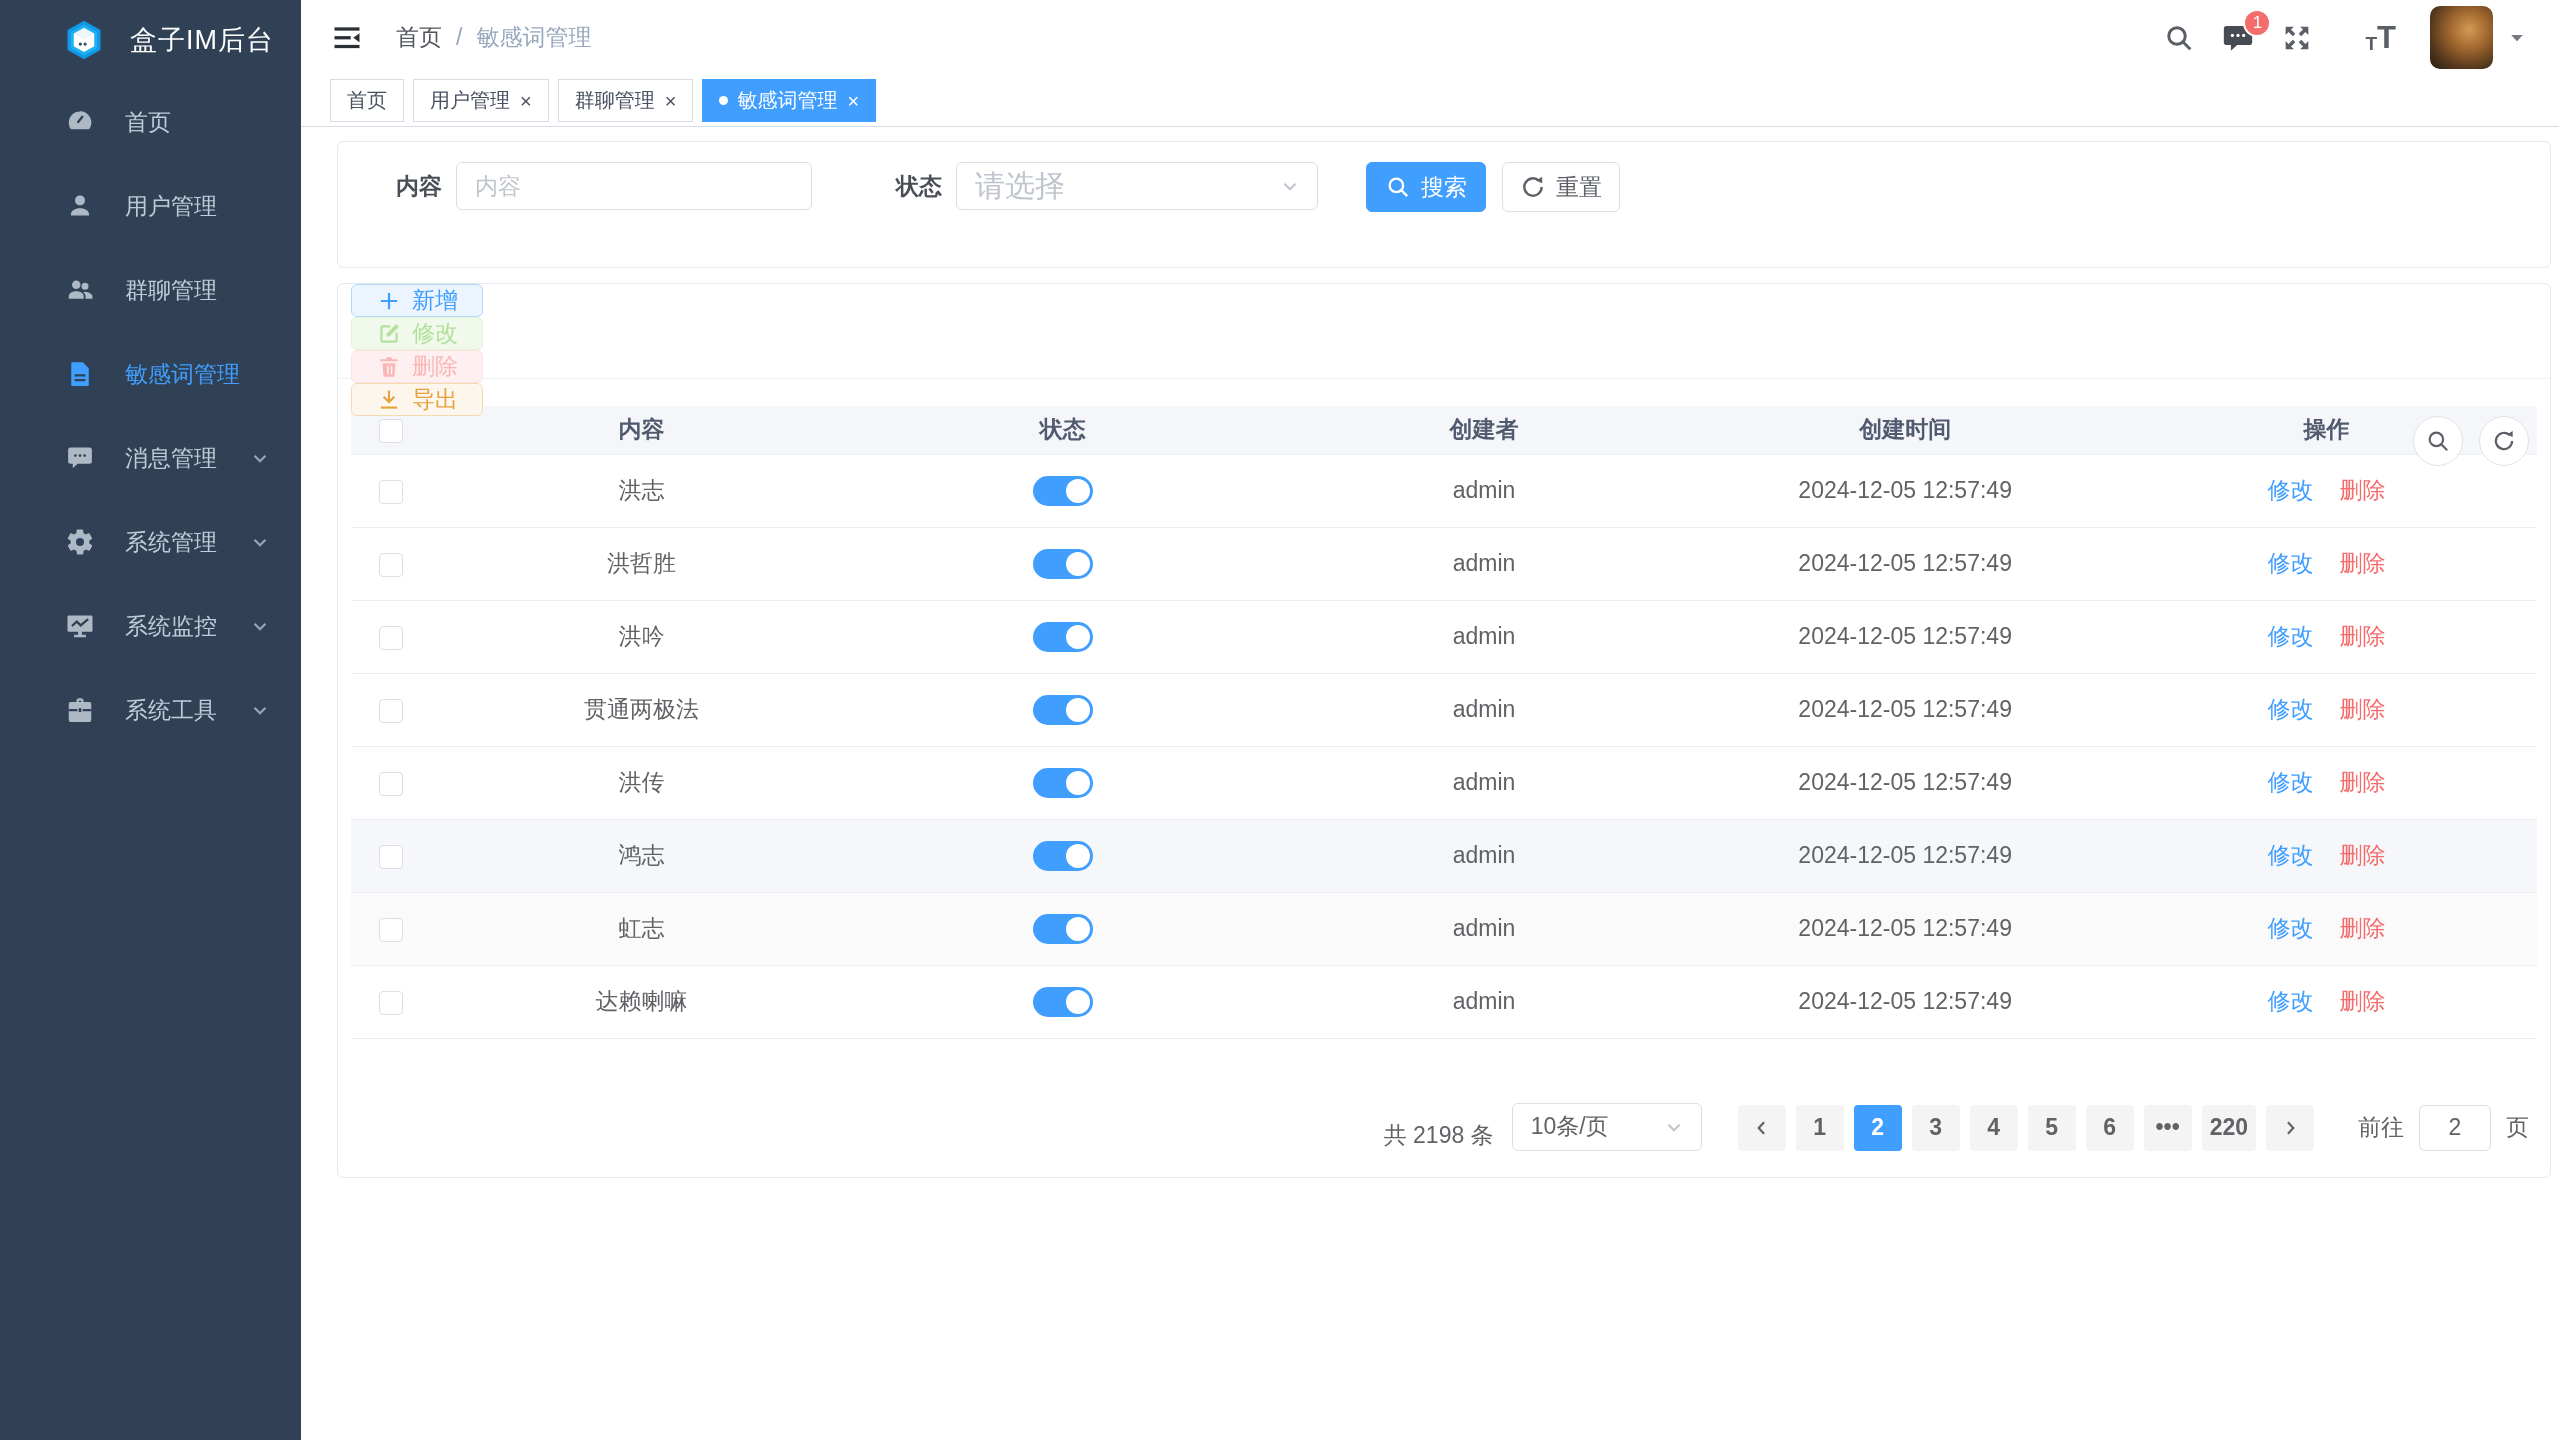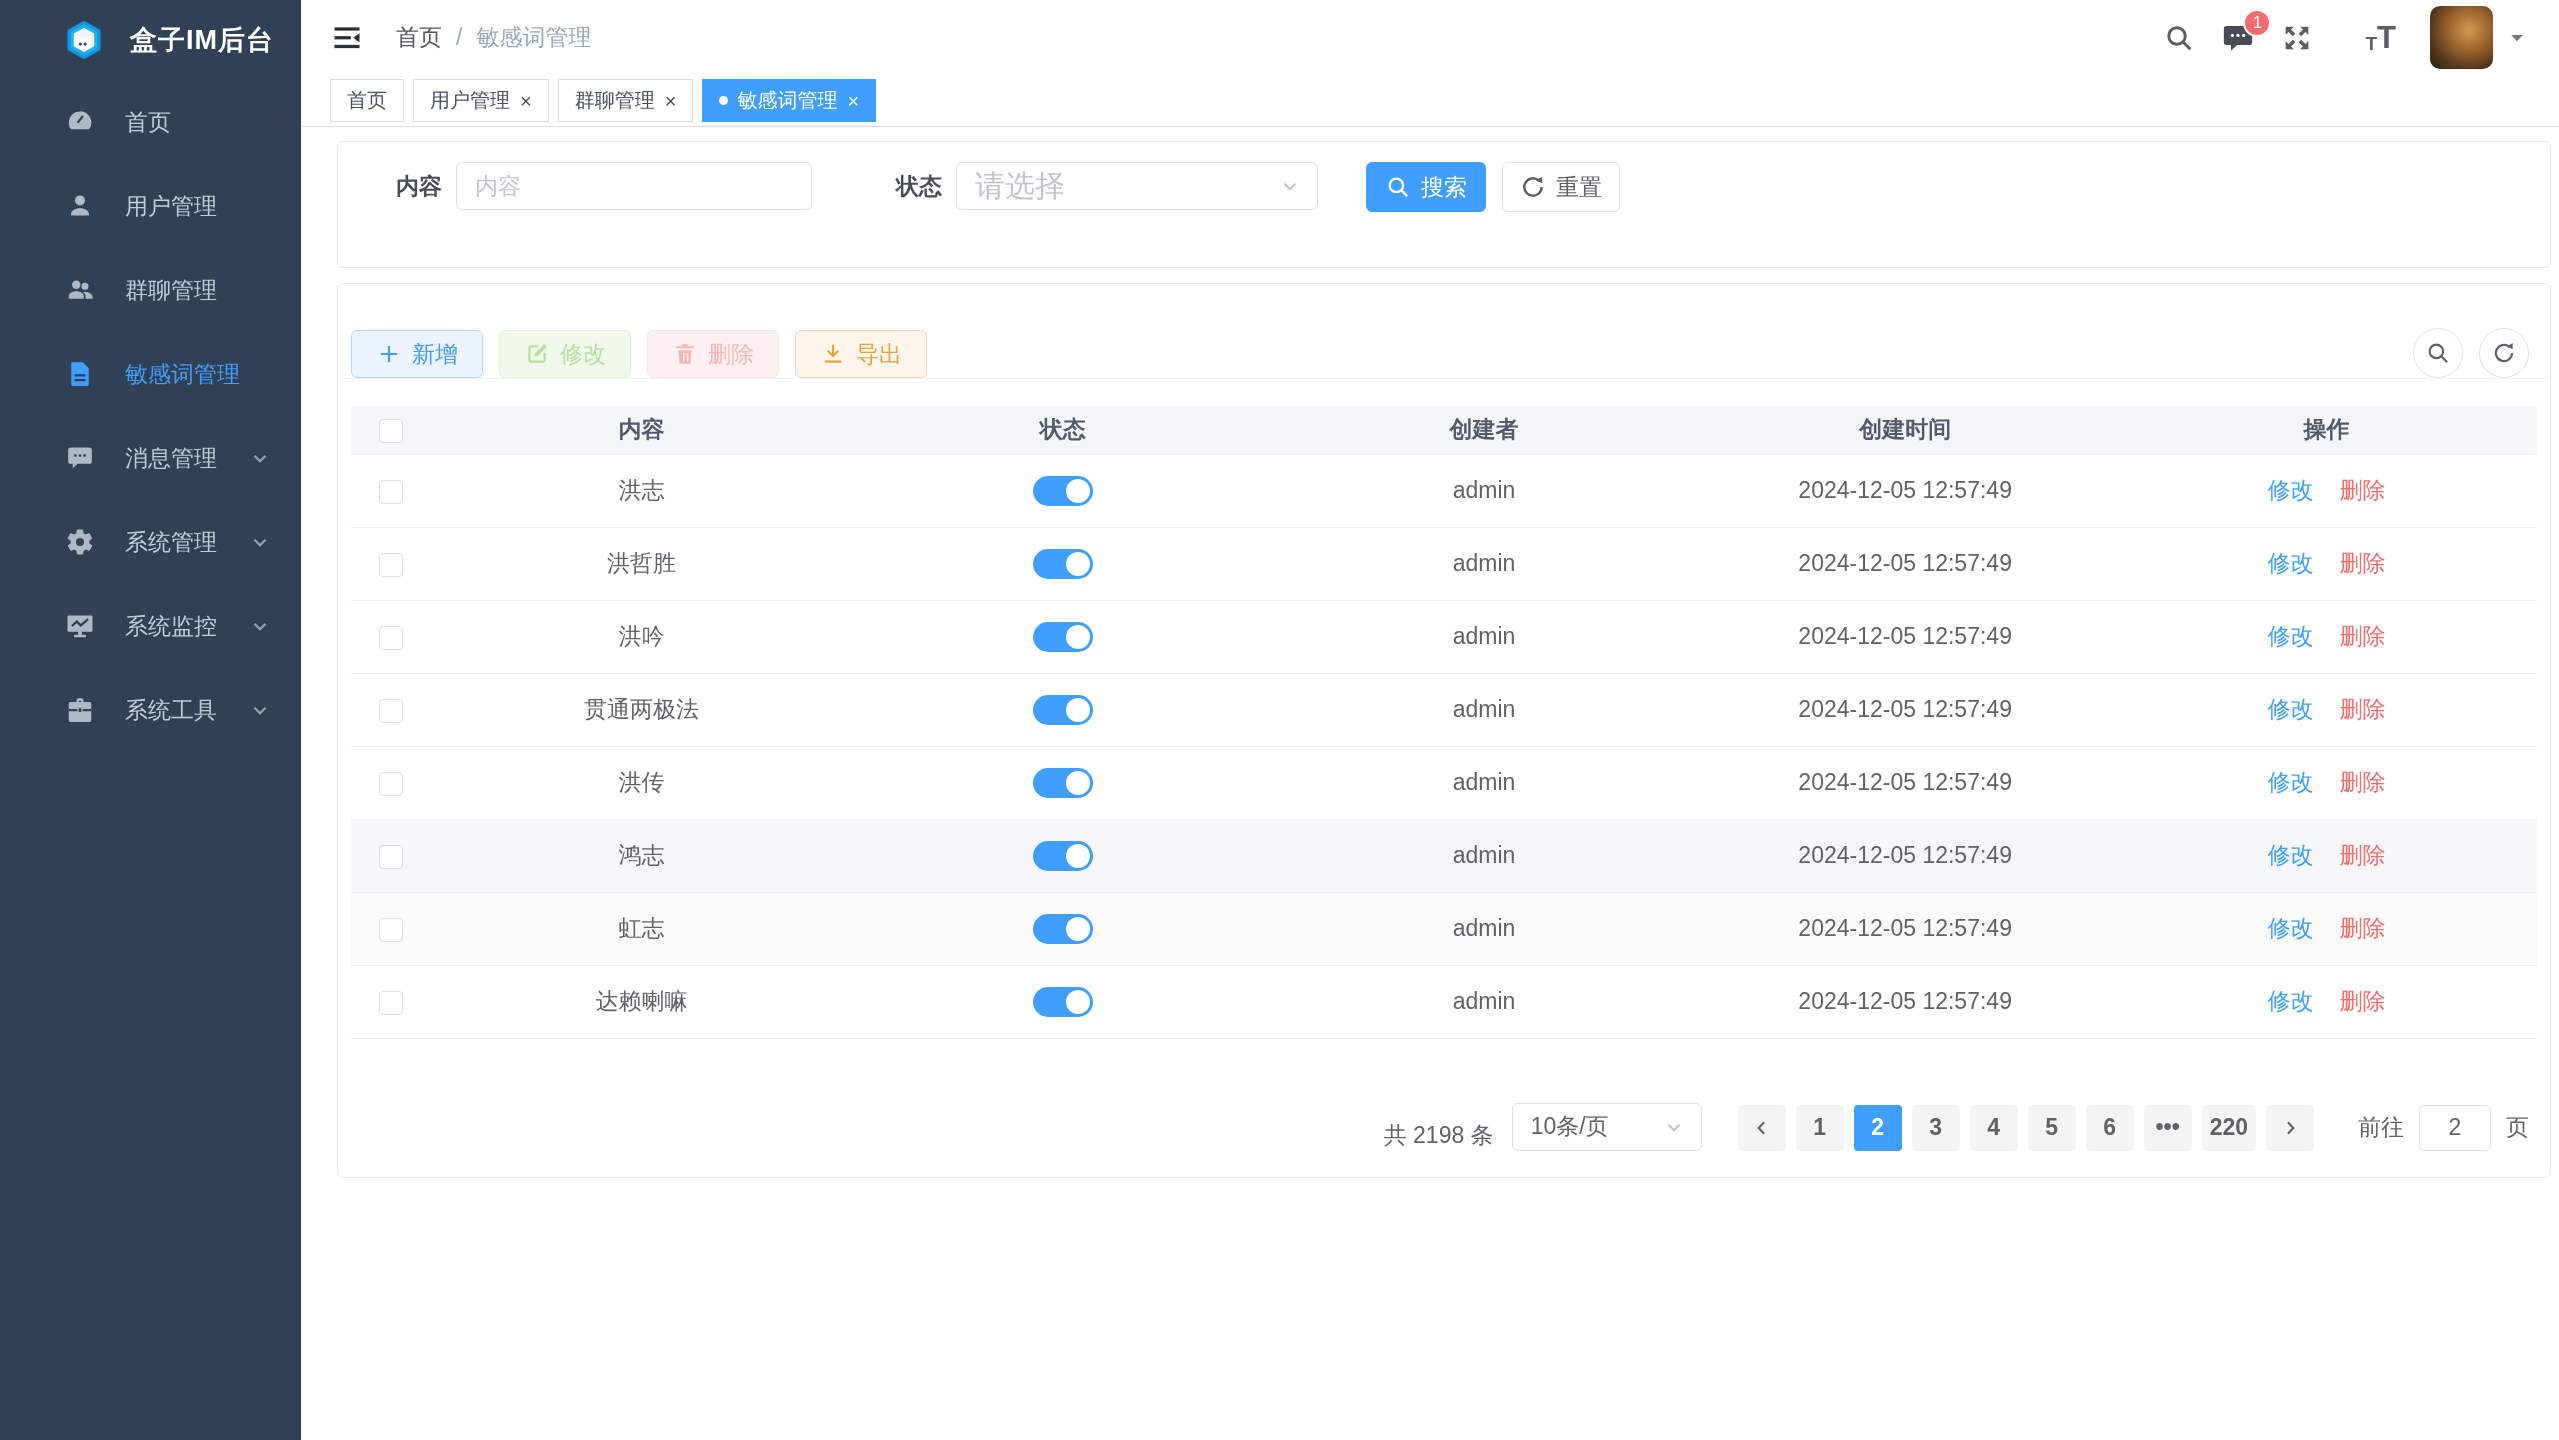--- a/index.html
+++ b/index.html
@@ -8,21 +8,21 @@
     width:2559px; height:1440px; overflow:hidden;
     font-family:"Liberation Sans", sans-serif;
     background:#ffffff; color:#606266;
   }
   svg { display:block; }
 
   
   .sidebar { position:absolute; left:0; top:0; width:301px; height:1440px; background:#304156; z-index:5; }
   .logo-row { height:80px; display:flex; align-items:center; padding-left:62px; }
   .logo-icon { width:44px; height:44px; margin-right:24px; flex:none; }
-  .logo-title { color:#ffffff; font-size:27px; font-weight:bold; letter-spacing:1px; }
+  .logo-title { color:#ffffff; font-size:27px; font-weight:normal; letter-spacing:1px; }
   .menu { padding-top:0; }
   .menu-item { height:84px; display:flex; align-items:center; padding:0 30px 0 65px; color:#bfcbd9; font-size:23px; cursor:pointer; }
   .menu-item .mi-icon { width:30px; height:30px; margin-right:30px; flex:none; color:#aeb9c6; }
   .menu-item.active { color:#409eff; }
   .menu-item.active .mi-icon { color:#409eff; }
   .menu-item .mi-chevron { margin-left:auto; width:22px; height:22px; color:#97a4b3; flex:none; }
 
   
   .main { margin-left:301px; }
 
@@ -70,21 +70,21 @@
               display:flex; align-items:center; justify-content:space-between; cursor:pointer; }
   .f-select .sel-placeholder { font-size:30px; color:#bfc4cd; }
   .f-select .sel-arrow { width:22px; height:22px; color:#c0c4cc; }
   .btn { height:50px; border-radius:6px; font-size:23px; display:inline-flex; align-items:center;
          justify-content:center; cursor:pointer; border:1px solid transparent; font-family:inherit; }
   .btn .b-icon { width:26px; height:26px; margin-right:10px; }
   .btn-search { background:#409eff; border-color:#409eff; color:#fff; width:120px; margin-left:48px; }
   .btn-reset { background:#fff; border-color:#dcdfe6; color:#5d6167; width:118px; margin-left:16px; }
 
   .card-table { margin-top:15px; padding-bottom:26px; }
-  .toolbar { height:95px; display:flex; align-items:flex-end; padding:0 21px 0 13px; border-bottom:1px solid #eef1f6; }
+  .toolbar { height:95px; display:flex; align-items:flex-start; padding:0 21px 0 13px; border-bottom:1px solid #eef1f6;flex-direction:column; }
   .tbtn { height:48px; border-radius:6px; font-size:23px; display:inline-flex; align-items:center;
           padding:0 24px; margin-right:16px; cursor:pointer; border:1px solid; }
   .tbtn .b-icon { width:26px; height:26px; margin-right:10px; }
   .tbtn-add    { color:#409eff; background:#ecf5ff; border-color:#b3d8ff; }
   .tbtn-edit   { color:#b3e19d; background:#f0f9eb; border-color:#e1f3d8; cursor:not-allowed; }
   .tbtn-delete { color:#fab6b6; background:#fef0f0; border-color:#fde2e2; cursor:not-allowed; }
   .tbtn-export { color:#e6a23c; background:#fdf6ec; border-color:#f5dab1; }
   .toolbar-right { margin-left:auto; display:flex; align-items:center; gap:16px; }
   .circle-btn { width:50px; height:50px; border-radius:50%; border:1px solid #dfe2e8; background:#fff;
                 display:flex; align-items:center; justify-content:center; color:#5d6167; cursor:pointer; }

